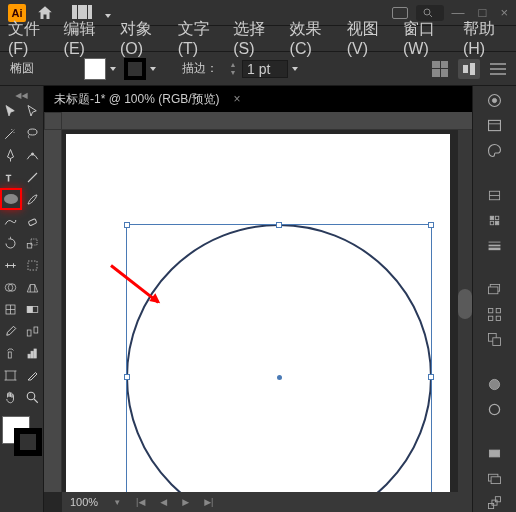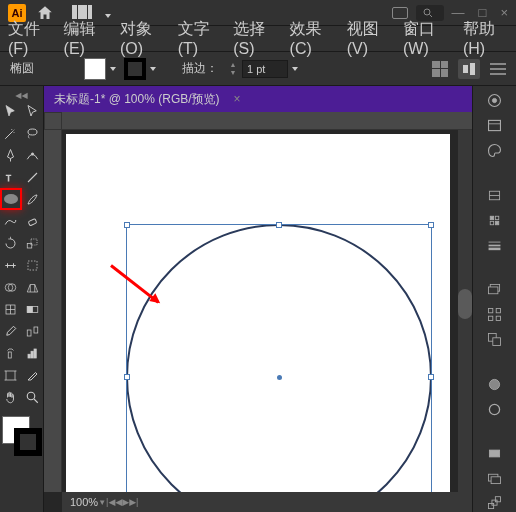--- a/index.html
+++ b/index.html
@@ -20,58 +20,58 @@
 .menubar{height:26px;background:#323232;display:flex;align-items:center;padding:0 8px;gap:12px;border-bottom:1px solid #1a1a1a}
 .menubar span{font-size:16px}
 .ctrlbar{height:34px;background:#323232;display:flex;align-items:center;padding:0 10px;border-bottom:1px solid #1a1a1a}
 .tool-lbl{margin-right:50px;font-size:12px}
 .fillbox{width:22px;height:22px;background:#fff;border:1px solid #666;margin-right:2px}
 .dd{width:0;height:0;border-left:3px solid transparent;border-right:3px solid transparent;border-top:4px solid #ccc;margin:0 8px 0 2px}
 .strokebox{width:22px;height:22px;border:4px solid #000;background:#323232;margin-right:2px}
 .stroke-lbl{margin:0 8px 0 18px;font-size:12px}
 .spin{width:14px;display:flex;flex-direction:column}
 .spin div{height:8px;display:flex;align-items:center;justify-content:center;color:#888;font-size:7px}
-.ptval{width:46px;height:18px;background:#262626;border:1px solid #1a1a1a;padding:0 4px;font-size:11px;display:flex;align-items:center;margin:0 2px}
+.ptval{width:46px;height:18px;background:#262626;border:1px solid #1a1a1a;padding:0 4px;font-size:14px;display:flex;align-items:center;margin:0 2px}
 .ctrlright{margin-left:auto;display:flex;align-items:center;gap:10px}
 .grid4{width:16px;height:16px;display:grid;grid-template:1fr 1fr/1fr 1fr;gap:1px}
 .grid4 div{background:#888}
 .alignbox{width:22px;height:20px;background:#4a4a4a;border-radius:2px;display:flex;align-items:center;justify-content:center}
 .listic{width:16px;height:12px;display:flex;flex-direction:column;justify-content:space-between}
 .listic div{height:2px;background:#888}
 .main{display:flex;height:calc(100% - 86px)}
 .ltools{width:44px;background:#323232;border-right:1px solid #1a1a1a;padding-top:4px}
 .collapse{height:10px;display:flex;align-items:center;justify-content:center;color:#888;font-size:8px}
 .trow{height:22px;display:flex}
 .tcell{width:22px;height:22px;display:flex;align-items:center;justify-content:center;position:relative}
 .tcell svg{width:15px;height:15px;fill:#ccc;stroke:#ccc}
 .tcell.hl{border:2px solid #f00;box-shadow:0 0 8px rgba(255,0,0,.6)}
 .ellipse-ic{width:14px;height:10px;background:#888;border-radius:50%}
 .fillstroke{position:relative;width:44px;height:44px;margin-top:6px}
 .fillsq{position:absolute;top:2px;left:2px;width:28px;height:28px;background:#fff;border:1px solid #666}
 .strokesq{position:absolute;bottom:2px;right:2px;width:28px;height:28px;border:6px solid #000;background:#323232}
 .canvas-area{flex:1;background:#262626;position:relative;overflow:hidden}
-.tabbar{height:26px;background:#4c1d95;display:flex;align-items:center;padding:0 10px}
+.tabbar{height:26px;background:#000000;display:flex;align-items:center;padding:0 10px}
 .tabbar span{font-size:12px}
 .closex{margin-left:14px;color:#888}
 .rulecorner{position:absolute;top:26px;left:0;width:18px;height:18px;background:#484848;border:1px solid #333}
 .ruler-h{position:absolute;top:26px;left:18px;right:0;height:18px;background:#484848;border-bottom:1px solid #333}
 .ruler-v{position:absolute;top:44px;left:0;width:18px;bottom:20px;background:#484848;border-right:1px solid #333}
 .artboard{position:absolute;top:48px;left:22px;width:384px;height:400px;background:#fff}
 .bbox{position:absolute;top:90px;left:60px;width:306px;height:306px;border:1px solid #4a7ab5}
 .handle{position:absolute;width:6px;height:6px;background:#fff;border:1px solid #4a7ab5}
 .h-tl{top:-3px;left:-3px}.h-tr{top:-3px;right:-3px}
 .h-tc{top:-3px;left:50%;margin-left:-3px}
 .h-ml{top:50%;left:-3px;margin-top:-3px}.h-mr{top:50%;right:-3px;margin-top:-3px}
 .circle{position:absolute;top:90px;left:60px;width:306px;height:306px;border:2px solid #2a3a5a;border-radius:50%}
 .center{position:absolute;top:241px;left:211px;width:5px;height:5px;background:#4a7ab5;border-radius:50%}
 .arrow{position:absolute;top:130px;left:45px;width:60px;height:3px;background:#f00;transform:rotate(38deg);transform-origin:left center}
 .arrow::after{content:'';position:absolute;right:-2px;top:-4px;border-left:10px solid #f00;border-top:5px solid transparent;border-bottom:5px solid transparent}
 .scrolltrk{position:absolute;top:44px;right:0;width:14px;bottom:20px;background:#383838}
 .scrollthumb{position:absolute;top:44%;width:100%;height:30px;background:#5a5a5a;border-radius:7px}
-.status{position:absolute;bottom:0;left:18px;right:0;height:20px;background:#383838;display:flex;align-items:center;padding:0 8px;gap:0;font-size:11px}
+.status{position:absolute;bottom:0;left:18px;right:0;height:20px;background:#383838;display:flex;align-items:center;padding:0 8px;gap:15px;font-size:11px}
 .navbt{color:#888;font-size:9px}
 .rpanel{width:44px;background:#323232;border-left:1px solid #1a1a1a;display:flex;flex-direction:column;align-items:center;padding-top:6px;gap:8px}
 .ricon{width:24px;height:24px;display:flex;align-items:center;justify-content:center}
 .ricon svg{width:17px;height:17px;fill:#aaa;stroke:#aaa}
 .rspacer{height:16px}
 </style>
 </head>
 <body>
 
 <div class="topbar">

